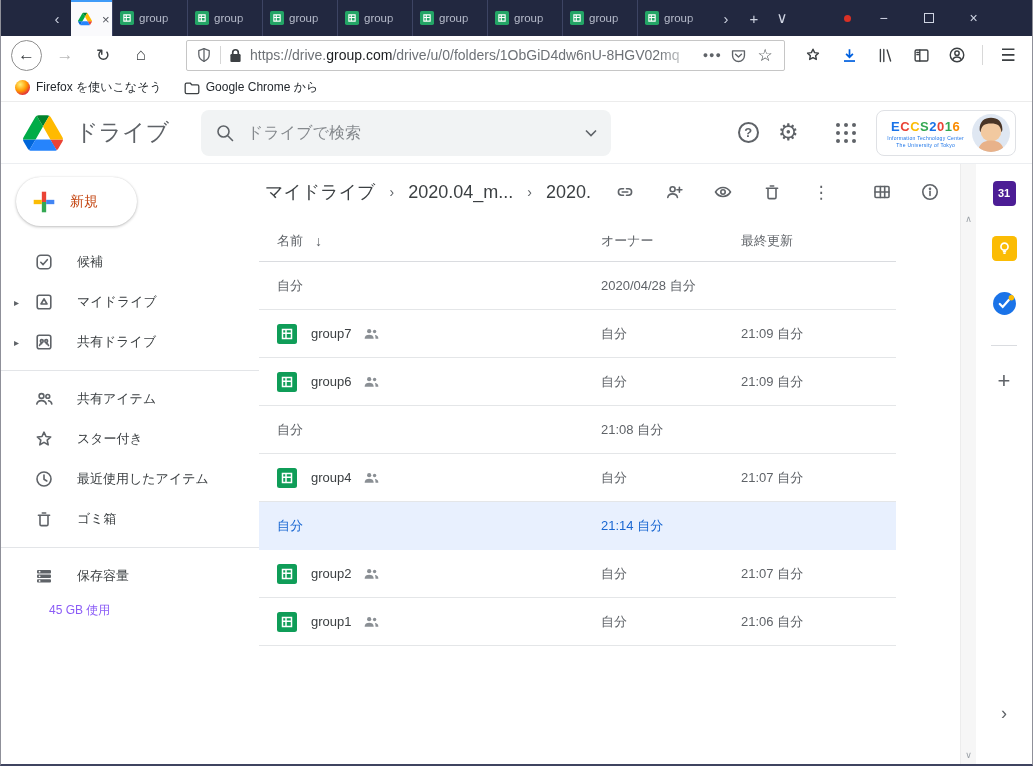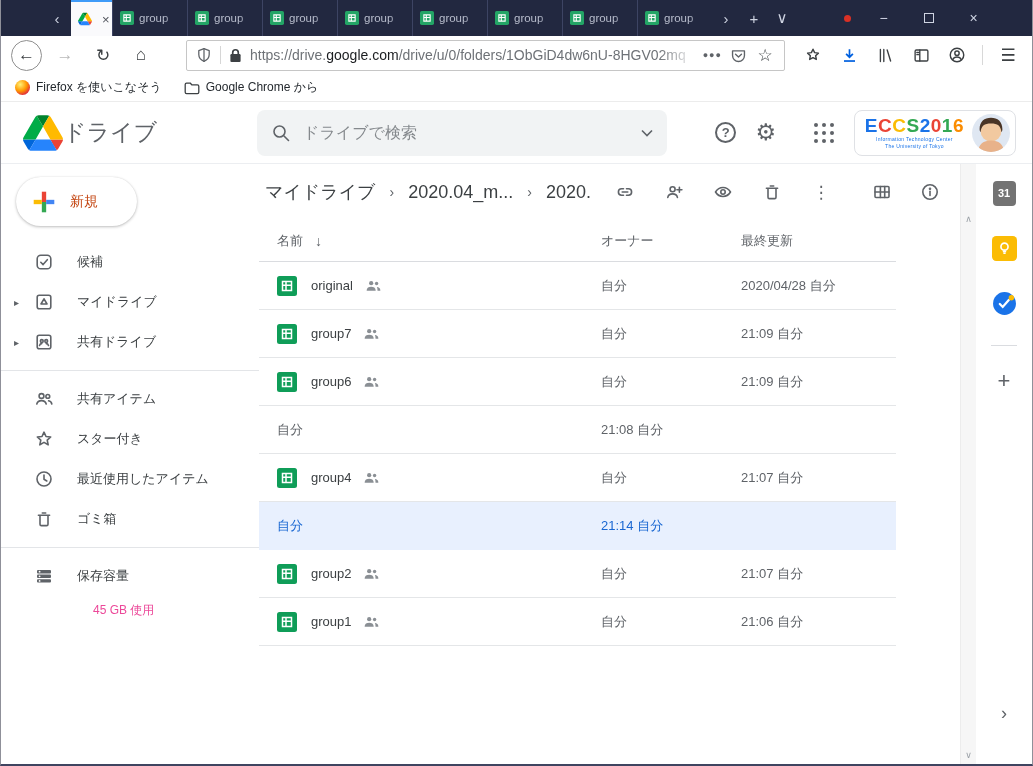--- a/index.html
+++ b/index.html
@@ -42,46 +42,46 @@
   .t-div{ width:1px; height:20px; background:#d8d8d8; margin:0 3px;}
   svg.line{ fill:none; stroke:#5f6368; stroke-width:1.6; stroke-linecap:round; stroke-linejoin:round;}
   svg.dark{ stroke:#3c4043;}
   
   .bookmarks{ height:28px; display:flex; align-items:center; gap:22px; padding-left:14px; font-size:12px; color:#24292e; border-bottom:1px solid #ececec; flex:none;}
   .bm{ display:flex; align-items:center; gap:6px;}
   .ffdot{ width:15px; height:15px; border-radius:50%;
     background:radial-gradient(circle at 35% 30%, #fff176, #ff9800 45%, #e53935 72%, #ad1457 95%);}
   
   .dheader{ height:62px; display:flex; align-items:center; border-bottom:1px solid #eceef1; flex:none;}
-  .dh-logo{ width:256px; display:flex; align-items:center; padding-left:22px;}
+  .dh-logo{ width:200px; display:flex; align-items:center; gap:12px; padding-left:22px;}
   .dh-name{ font-size:23px; color:#5f6368;}
   .search{ width:410px; height:46px; background:#f1f3f4; border-radius:8px; display:flex; align-items:center; padding:0 14px; gap:12px;}
   .search input{ flex:1; border:none; background:transparent; outline:none; font-size:16px; color:#202124; font-family:inherit;}
   .search input::placeholder{ color:#85898d;}
   .hd-ic{ width:40px; height:40px; display:flex; align-items:center; justify-content:center; color:#5f6368;}
   .help-c{ width:21px; height:21px; border:2px solid #5f6368; border-radius:50%; font-size:13px; font-weight:bold; display:flex; align-items:center; justify-content:center;}
   .gear{ font-size:23px;}
   .appsgrid{ display:grid; grid-template-columns:repeat(3,4px); grid-gap:4px;}
   .appsgrid span{ width:4px; height:4px; border-radius:50%; background:#5f6368;}
   .badge{ height:46px; border:1px solid #dfe1e5; border-radius:8px; display:flex; align-items:center; gap:8px; padding:3px 5px 3px 10px; margin:0 16px 0 10px;}
   .brand{ text-align:center;}
-  .brand-letters{ font-size:19px; font-weight:bold; letter-spacing:.5px; line-height:1;}
+  .brand-letters{ font-size:13px; font-weight:bold; letter-spacing:.5px; line-height:1;}
   .brand-org{ font-size:5px; color:#1a73e8; line-height:1.4; letter-spacing:.3px;}
   .avatar{ width:38px; height:38px; border-radius:50%; overflow:hidden; flex:none;}
   
   .main{ flex:1; display:flex; min-height:0;}
   .sidebar{ width:258px; flex:none; padding-top:13px;}
   .newbtn{ width:121px; height:49px; border-radius:25px; background:#fff; margin-left:15px;
     box-shadow:0 1px 3px rgba(0,0,0,.25), 0 0 1px rgba(0,0,0,.12); display:flex; align-items:center; gap:13px; padding-left:15px; margin-bottom:16px;}
   .newbtn span{ font-size:14px; font-weight:500; color:#c2410c;}
   .side-item{ height:40px; display:flex; align-items:center; padding-left:33px; position:relative; color:#3c4043; font-size:13px; font-weight:500;}
   .side-item .s-icon{ width:20px; height:20px; margin-right:23px; display:flex; color:#5f6368;}
   .side-item .exp{ position:absolute; left:13px; font-size:10px; color:#5f6368;}
   .s-div{ height:1px; background:#e3e5e8; margin:8px 0;}
-  .storage-usage{ font-size:12px; color:#ec4899; padding-left:92px; margin-top:6px;}
+  .storage-usage{ font-size:12px; color:#8b5cf6; padding-left:48px; margin-top:6px;}
   
   .content{ flex:1; min-width:0; display:flex; flex-direction:column;}
   .crumbrow{ height:56px; display:flex; align-items:center; padding:0 20px 0 6px; flex:none;}
   .crumb{ font-size:18px; color:#3c4043;}
   .csep{ font-size:14px; color:#5f6368; margin:0 14px;}
   .actions{ display:flex; align-items:center; gap:29px; margin-left:24px; color:#5f6368;}
   .a-ic{ width:20px; height:20px; display:flex; align-items:center; justify-content:center;}
   .dots{ font-size:17px; color:#5f6368;}
   .viewgrp{ margin-left:auto; display:flex; align-items:center; gap:28px; color:#5f6368;}
   .table{ padding-right:64px;}
@@ -96,21 +96,21 @@
   .people{ color:#8a8f94; display:inline-flex; width:17px; height:17px; margin-left:-2px;}
   .row.selected{ background:#e8f0fe; border-bottom-color:#e8f0fe;}
   .row.selected .fname,.row.selected .cell,.row.selected{ color:#1967d2;}
   .row.selected .people{ color:#1967d2;}
   
   .vscroll{ width:16px; flex:none; background:#f6f6f6; border-left:1px solid #ececec; display:flex; flex-direction:column; align-items:center; padding:4px 0; color:#9aa0a6; font-size:9px;}
   .vscroll .sb-up{ margin-top:46px;}
   .vscroll .sb-dn{ margin-top:auto;}
   .rail{ width:56px; flex:none; display:flex; flex-direction:column; align-items:center; padding-top:16px;}
   .rail-ic{ width:26px; height:26px; margin-bottom:29px; display:flex; align-items:center; justify-content:center;}
-  .cal{ width:23px; height:25px; border-radius:4px; background:#737373; color:#fff; font-size:11px; font-weight:bold; display:flex; align-items:center; justify-content:center;}
+  .cal{ width:23px; height:25px; border-radius:4px; background:#4c1d95; color:#fff; font-size:11px; font-weight:bold; display:flex; align-items:center; justify-content:center;}
   .rail-div{ width:26px; height:1px; background:#dadce0; margin-bottom:22px;}
   .rail-plus{ font-size:22px; color:#5f6368; font-weight:300;}
   .rail-collapse{ margin-top:auto; margin-bottom:40px; color:#5f6368; font-size:18px;}
 </style>
 </head>
 <body>
 
 <div class="window">
 
   <div class="tabbar">
@@ -223,21 +223,21 @@
       <svg class="line" width="16" height="18" viewBox="0 0 20 20">
           <path d="M10 2 3.5 4.5v5c0 4.2 2.8 7 6.5 8.5 3.7-1.5 6.5-4.3 6.5-8.5v-5z"></path>
           <path d="M10 2v16"></path>
         </svg>
       <span class="u-div"></span>
       <svg width="13" height="15" viewBox="0 0 14 16">
           <rect x="1.5" y="6.5" width="11" height="8.5" rx="1.2" fill="#3c4043"></rect>
           <path d="M4 6.5V4.8a3 3 0 0 1 6 0v1.7" fill="none" stroke="#3c4043" stroke-width="1.8"></path>
         </svg>
       <span class="url-wrap">
-        <span class="u-pre">https://drive.</span><span class="u-dom">google.com</span><span class="u-path">/drive/u/0/folders/1ObGiD4dw6nU-8HGV02mq</span>
+        <span class="u-pre">https://drive.</span><span class="u-dom">group.com</span><span class="u-path">/drive/u/0/folders/1ObGiD4dw6nU-8HGV02mq</span>
         <span class="fade"></span>
       </span>
       <span class="u-more">●●●</span>
       <svg class="line" width="17" height="17" viewBox="0 0 20 20">
           <path d="M3 4.5h14v5.5a7 7 0 0 1-14 0z"></path>
           <path d="M6.5 8.5 10 11.8l3.5-3.3"></path>
         </svg>
       <span class="tool-ic" style="width:20px">☆</span>
     </div>
     <span class="tool-ic">
@@ -492,37 +492,20 @@
       <div class="table">
         <div class="thead">
           <span class="th-name">
             <span>名前</span>
             <span class="sortarr">↓</span>
           </span>
           <span>オーナー</span>
           <span>最終更新</span>
         </div>
         <div class="row">
-            <span class="cell-name">
-              <span class="mini-ic" style="width:20px;height:20px">
-                <svg viewBox="0 0 20 20">
-                  <rect width="20" height="20" rx="2.5" fill="#0f9d58"></rect>
-                  <path d="M5.5 5.5h9v9h-9zM5.5 9.2h9M9 5.5v9" stroke="#fff" stroke-width="1.5" fill="none"></path>
-                </svg>
-              </span>
-              <span class="fname">original</span>
-              <span class="people">
-                <svg viewBox="0 0 16 16" fill="currentColor">
-                  <circle cx="5.8" cy="5.8" r="2"></circle>
-                  <circle cx="10.9" cy="6.1" r="1.6"></circle>
-                  <path d="M1.6 12.3c0-2 1.9-3.1 4.2-3.1s4.2 1.1 4.2 3.1v.6H1.6z"></path>
-                  <path d="M11.2 9.5c1.8.2 3.2 1.2 3.2 2.8v.6h-2.6c0-1.4-.2-2.5-.6-3.4z"></path>
-                </svg>
-              </span>
-            </span>
             <span class="cell">自分</span>
             <span class="cell">2020/04/28 自分</span>
           </div>
           <div class="row">
             <span class="cell-name">
               <span class="mini-ic" style="width:20px;height:20px">
                 <svg viewBox="0 0 20 20">
                   <rect width="20" height="20" rx="2.5" fill="#0f9d58"></rect>
                   <path d="M5.5 5.5h9v9h-9zM5.5 9.2h9M9 5.5v9" stroke="#fff" stroke-width="1.5" fill="none"></path>
                 </svg>

